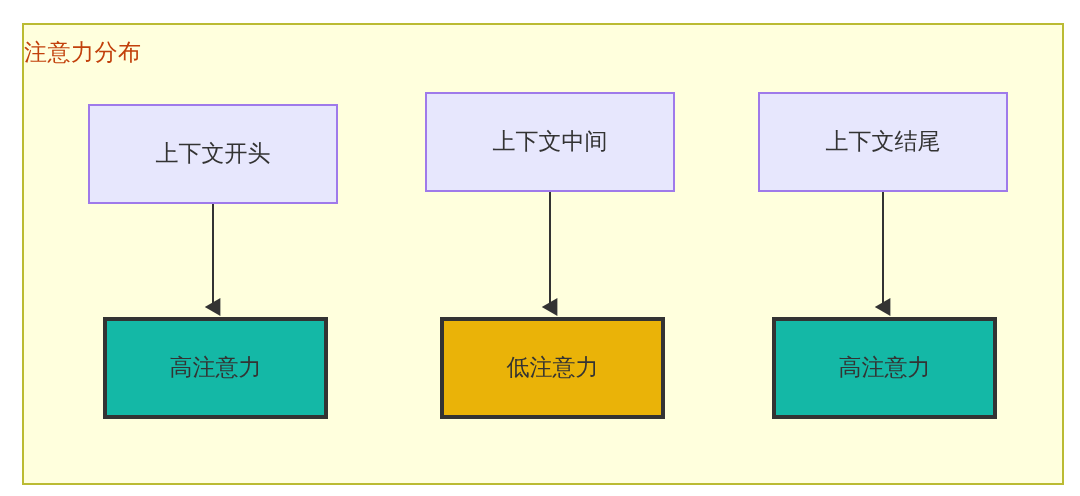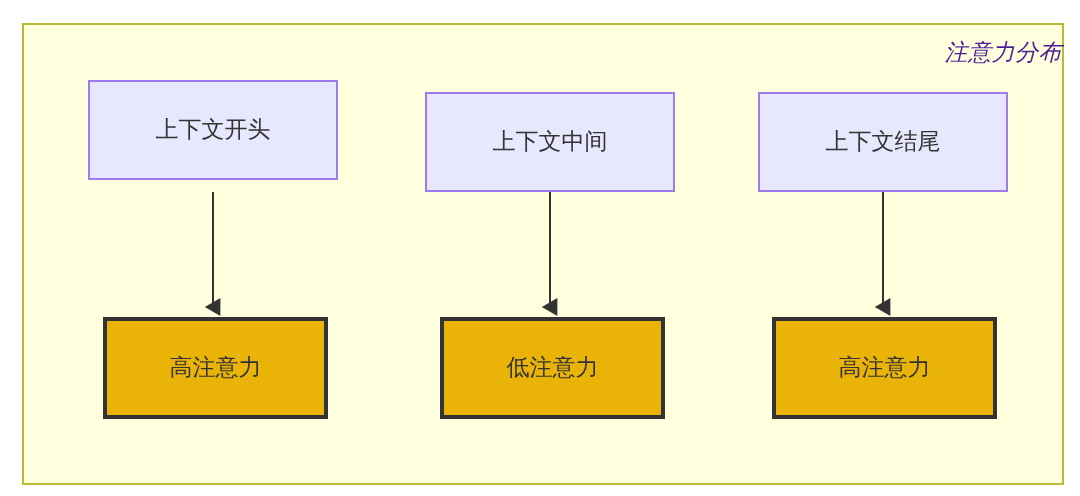--- a/index.html
+++ b/index.html
@@ -31,27 +31,26 @@
     background: #ffffdd;
     border: 2px solid #bbbb33;
     box-sizing: border-box;
   }
 
   .subgraph-title {
     position: absolute;
     left: 0;
     top: 16px;
     width: 100%;
-    text-align: right;
+    text-align: left;
     font-size: 23px;
-    color: #4c1d95;
+    color: #c2410c;
     letter-spacing: 0.5px;
     line-height: 1;
     white-space: nowrap;
-    font-style: italic;
   }
 
   
   .node {
     position: absolute;
     box-sizing: border-box;
     display: flex;
     align-items: center;
     justify-content: center;
     text-align: center;
@@ -68,29 +67,29 @@
     height: 100px;
   }
 
   .node.attn {
     border: 4px solid #333333;
     width: 225px;
     height: 102px;
   }
 
   .node.attn.high {
-    background: #eab308;
+    background: #14b8a6;
   }
 
   .node.attn.low {
     background: #eab308;
   }
 
   
-  #node-ctx-start  { left: 88px;  top: 80px; }
+  #node-ctx-start  { left: 88px;  top: 104px; }
   #node-ctx-middle { left: 425px; top: 92px; }
   #node-ctx-end    { left: 758px; top: 92px; }
 
   
   #node-attn-start  { left: 103px; top: 317px; }
   #node-attn-middle { left: 440px; top: 317px; }
   #node-attn-end    { left: 772px; top: 317px; }
 
   
   .edge-layer {

